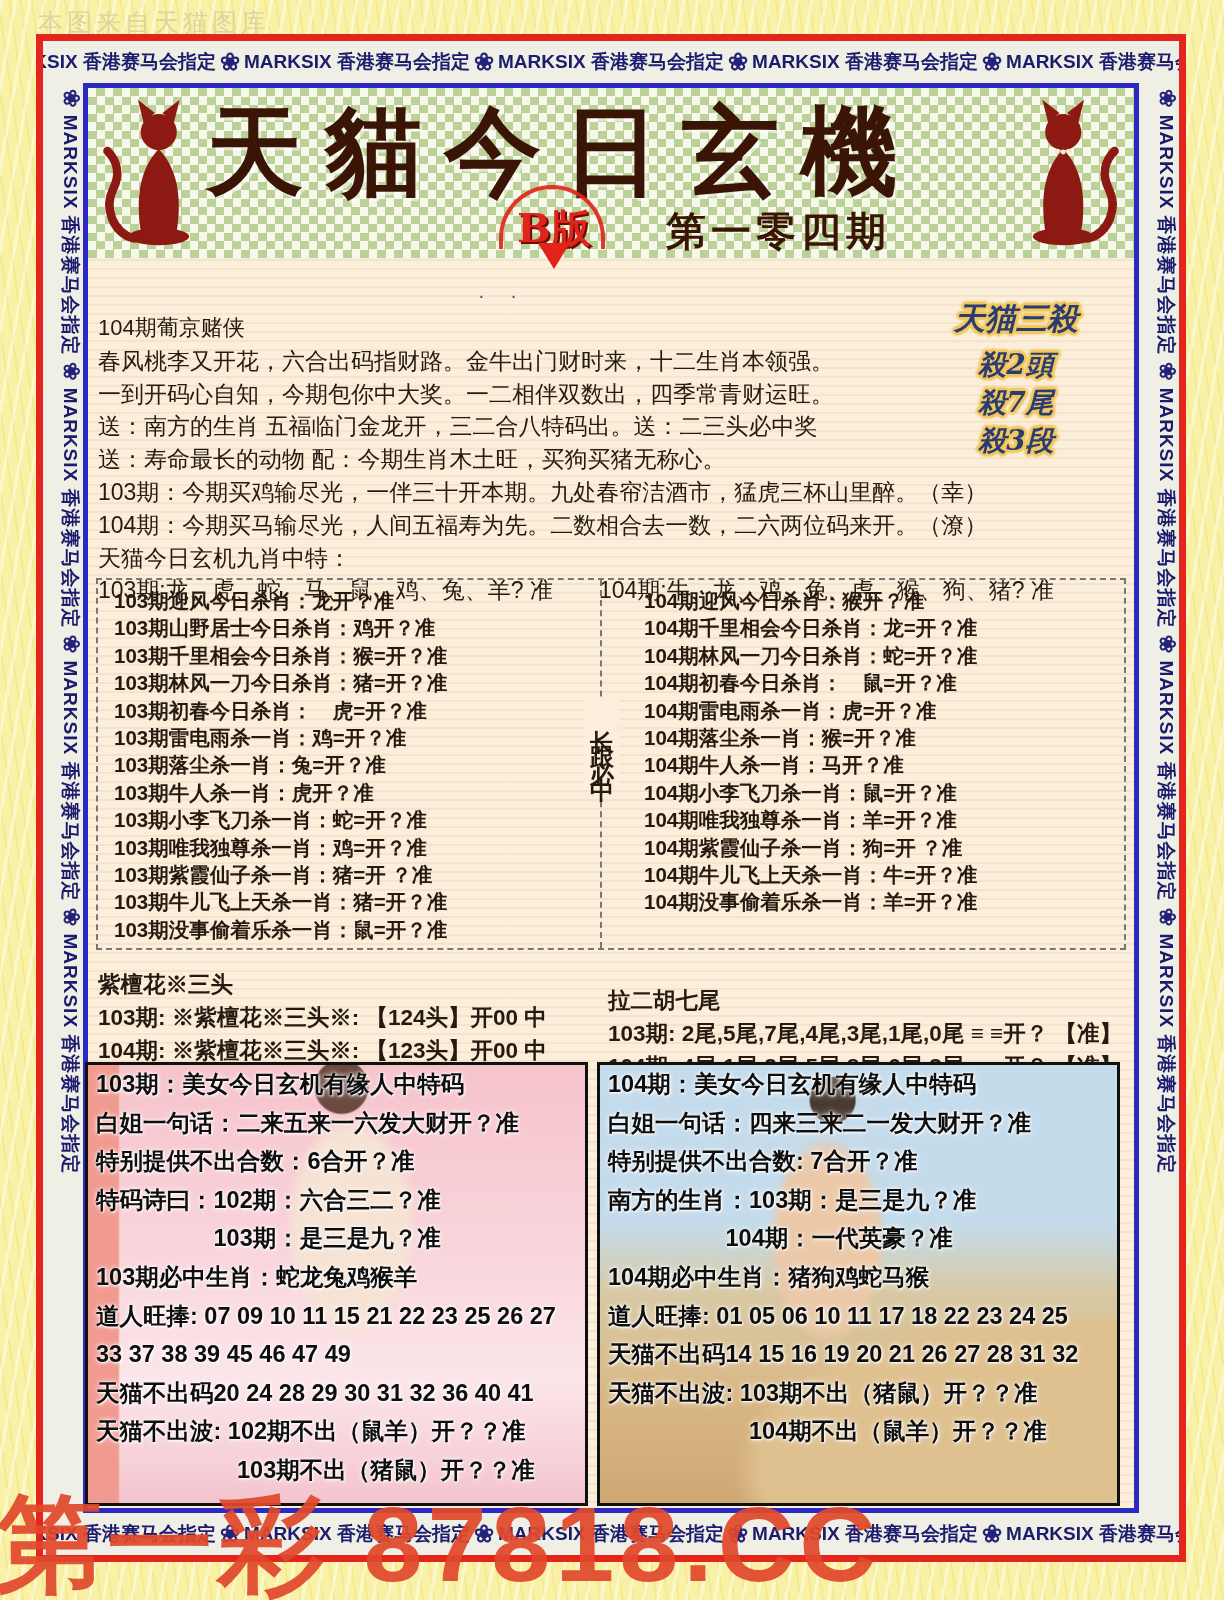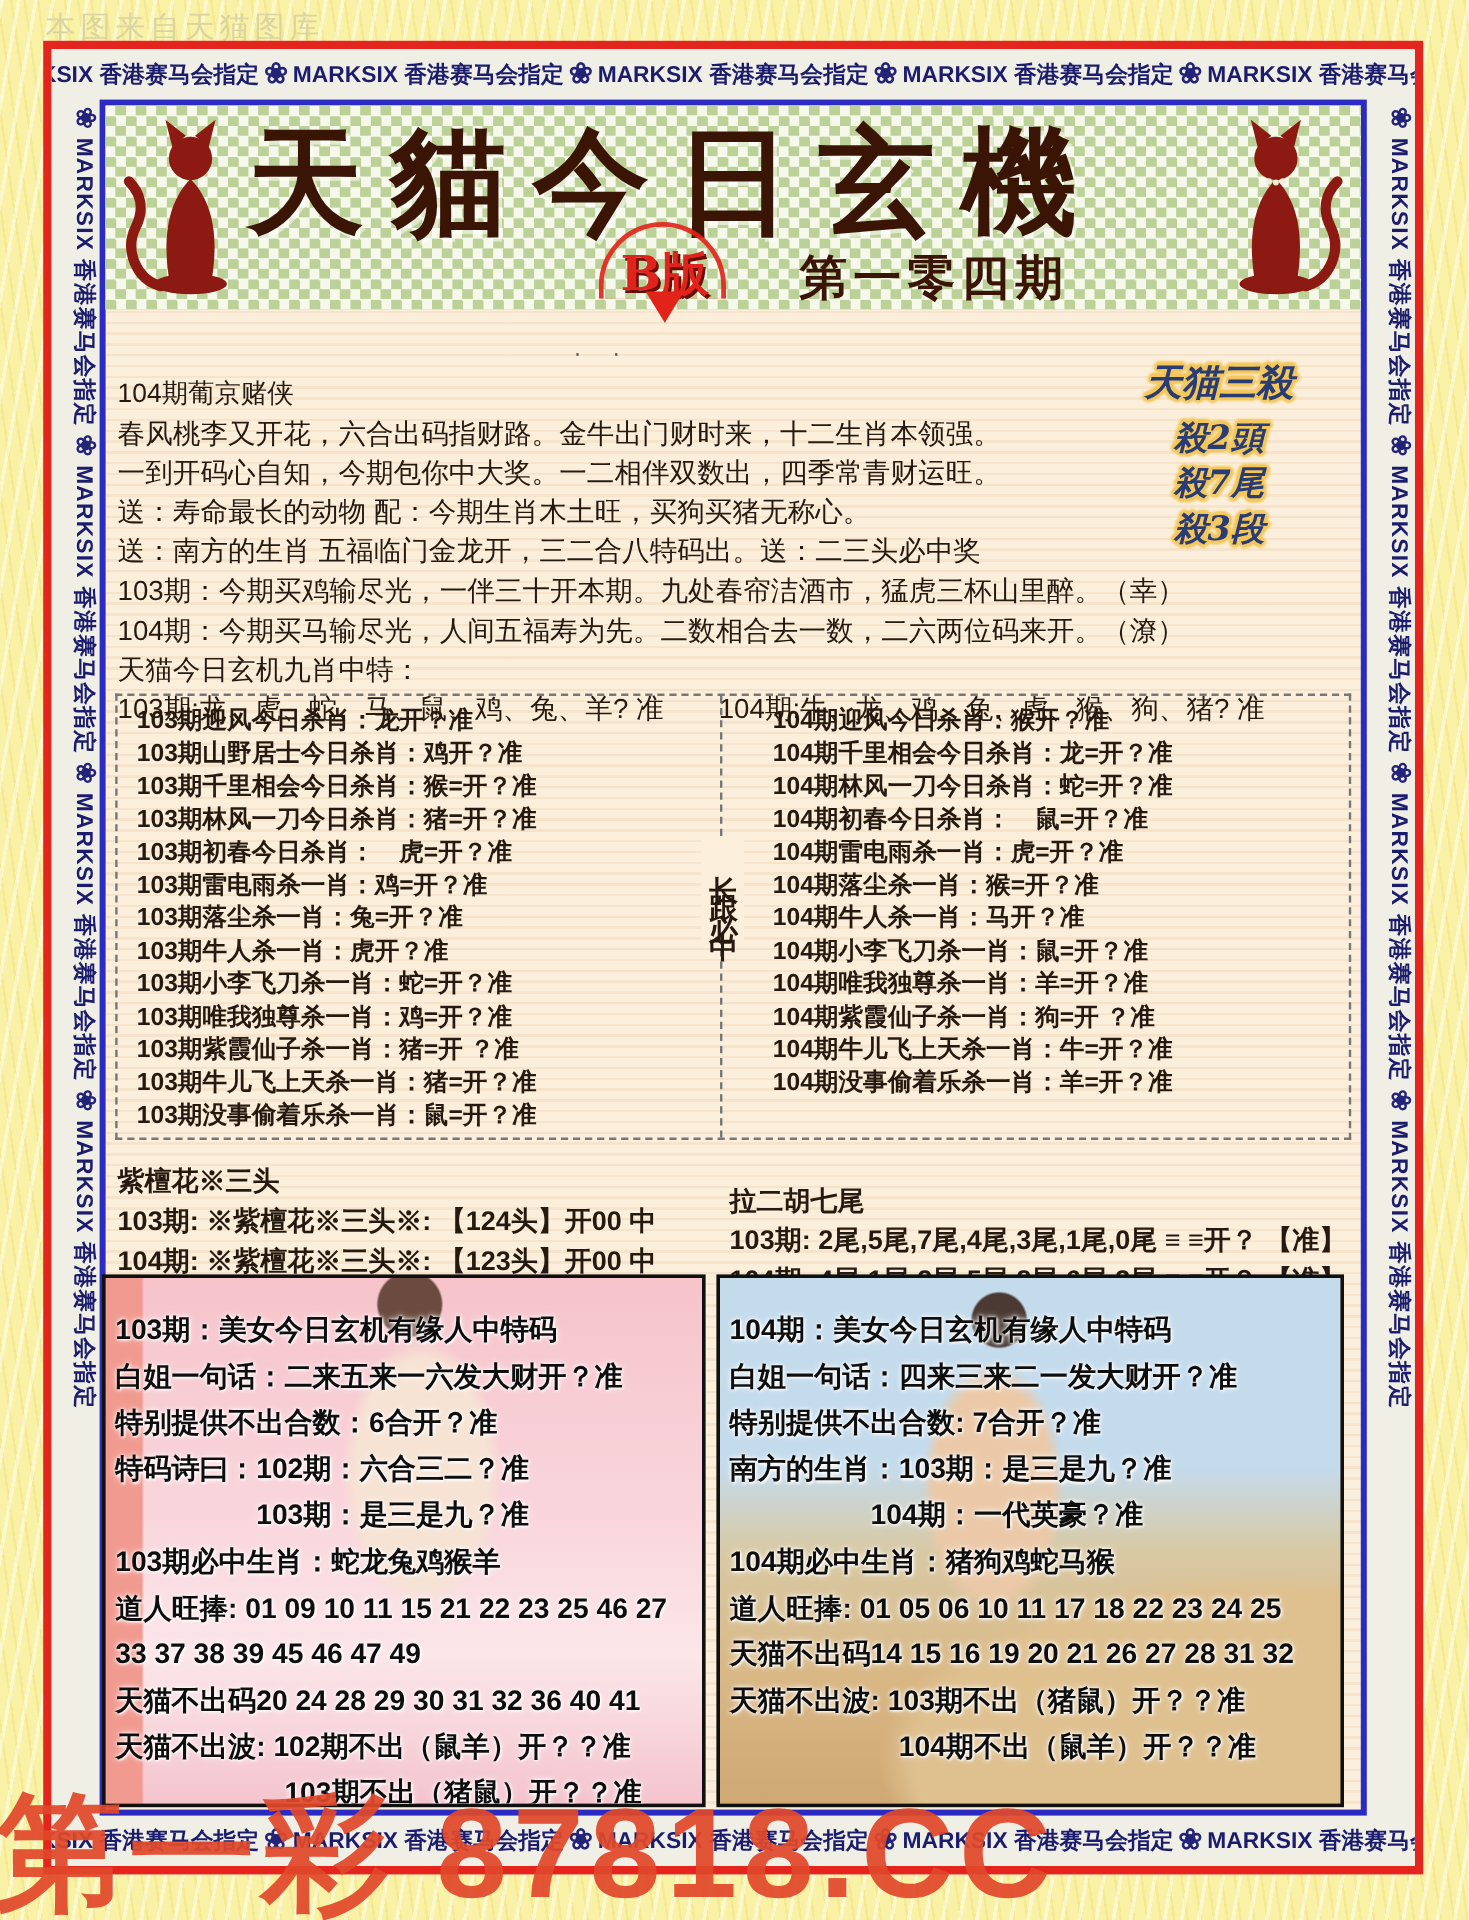--- a/index.html
+++ b/index.html
@@ -67,21 +67,21 @@
   .kill-right{left:546px;}
   .kill-divider{position:absolute;left:502px;top:0;bottom:0;border-left:2px dashed #777;z-index:1;}
   .kill-middle{position:absolute;left:486px;top:120px;z-index:2;background:#FBEFDC;padding:10px 2px;
     writing-mode:vertical-rl;text-orientation:upright;font-size:24px;font-weight:bold;letter-spacing:16px;color:#261A10;}
   
   .zitan{position:absolute;left:10px;top:880px;font-size:22.5px;font-weight:bold;line-height:33px;}
   .lahu{position:absolute;left:520px;top:880px;font-size:22.5px;font-weight:bold;line-height:33px;margin-top:16px;}
   .sec-row{white-space:nowrap;}
   
   .beauty{position:absolute;top:974px;height:444px;border:3px solid #101010;box-sizing:border-box;
-    padding:24px 8px;font-size:23.5px;font-weight:bold;color:#0E0E0E;overflow:hidden;}
+    padding:0 8px;font-size:23.5px;font-weight:bold;color:#0E0E0E;overflow:hidden;}
   .beauty .b-line{line-height:38.6px;white-space:nowrap;
     text-shadow:0 0 3px rgba(255,255,255,.95),0 0 6px rgba(255,255,255,.8),1px 1px 2px rgba(255,255,255,.9);}
   .beauty-left{left:-3px;width:503px;
     background-image:
       radial-gradient(circle at 51% 5%, #6B4A3F 0 26px, rgba(0,0,0,0) 28px),
       radial-gradient(ellipse 95px 160px at 53% 37%, #F6E3D4 0 58%, rgba(0,0,0,0) 70%),
       linear-gradient(90deg, #F19A90 0 30px, rgba(0,0,0,0) 32px),
       linear-gradient(180deg,#F6C3CB 0%,#F9D6DC 45%,#FBE6EA 72%,#F4C4CE 100%);}
   .beauty-right{left:509px;width:523px;
     background-image:
@@ -198,22 +198,22 @@
             <div class="tk-line">殺7尾</div>
             <div class="tk-line">殺3段</div>
           </div>
       </div>
 
       <div class="intro">
         <div class="intro-heading">104期葡京赌侠</div>
         <div>
             <div class="intro-line">春风桃李又开花，六合出码指财路。金牛出门财时来，十二生肖本领强。</div>
             <div class="intro-line">一到开码心自知，今期包你中大奖。一二相伴双数出，四季常青财运旺。</div>
+            <div class="intro-line">送：南方的生肖 五福临门金龙开，三二合八特码出。送：二三头必中奖</div>
             <div class="intro-line">送：寿命最长的动物 配：今期生肖木土旺，买狗买猪无称心。</div>
-            <div class="intro-line">送：南方的生肖 五福临门金龙开，三二合八特码出。送：二三头必中奖</div>
             <div class="intro-line">103期：今期买鸡输尽光，一伴三十开本期。九处春帘洁酒市，猛虎三杯山里醉。（幸）</div>
             <div class="intro-line">104期：今期买马输尽光，人间五福寿为先。二数相合去一数，二六两位码来开。（潦）</div>
             <div class="intro-line">天猫今日玄机九肖中特：</div>
             <div class="intro-line">103期:龙、虎、蛇、马、鼠、鸡、兔、羊? 准　　104期:牛、龙、鸡、兔、虎、猴、狗、猪? 准</div>
           </div>
       </div>
 
       <div class="killbox">
         <div class="kill-col kill-left">
             <div class="kill-line">103期迎风今日杀肖：龙开？准</div>
@@ -264,21 +264,21 @@
           </div>
       </div>
 
       <div class="beauty beauty-left">
           <div class="b-line">103期：美女今日玄机有缘人中特码</div>
           <div class="b-line">白姐一句话：二来五来一六发大财开？准</div>
           <div class="b-line">特别提供不出合数：6合开？准</div>
           <div class="b-line">特码诗曰：102期：六合三二？准</div>
           <div class="b-line">　　　　　103期：是三是九？准</div>
           <div class="b-line">103期必中生肖：蛇龙兔鸡猴羊</div>
-          <div class="b-line">道人旺捧: 01 09 10 11 15 21 22 23 25 46 27</div>
+          <div class="b-line">道人旺捧: 07 09 10 11 15 21 22 23 25 26 27</div>
           <div class="b-line">33 37 38 39 45 46 47 49</div>
           <div class="b-line">天猫不出码20 24 28 29 30 31 32 36 40 41</div>
           <div class="b-line">天猫不出波: 102期不出（鼠羊）开？？准</div>
           <div class="b-line">　　　　　　103期不出（猪鼠）开？？准</div>
         </div>
 
       <div class="beauty beauty-right">
           <div class="b-line">104期：美女今日玄机有缘人中特码</div>
           <div class="b-line">白姐一句话：四来三来二一发大财开？准</div>
           <div class="b-line">特别提供不出合数: 7合开？准</div>

